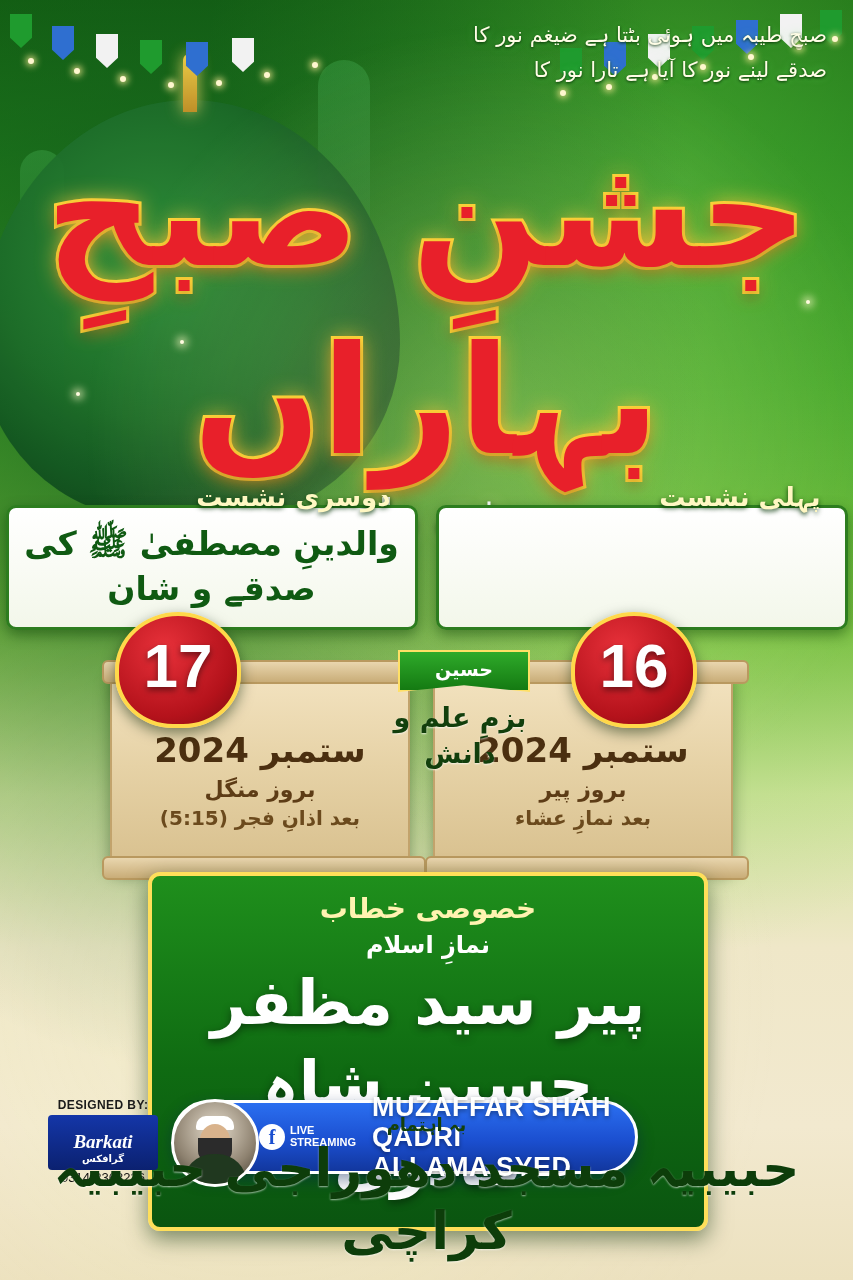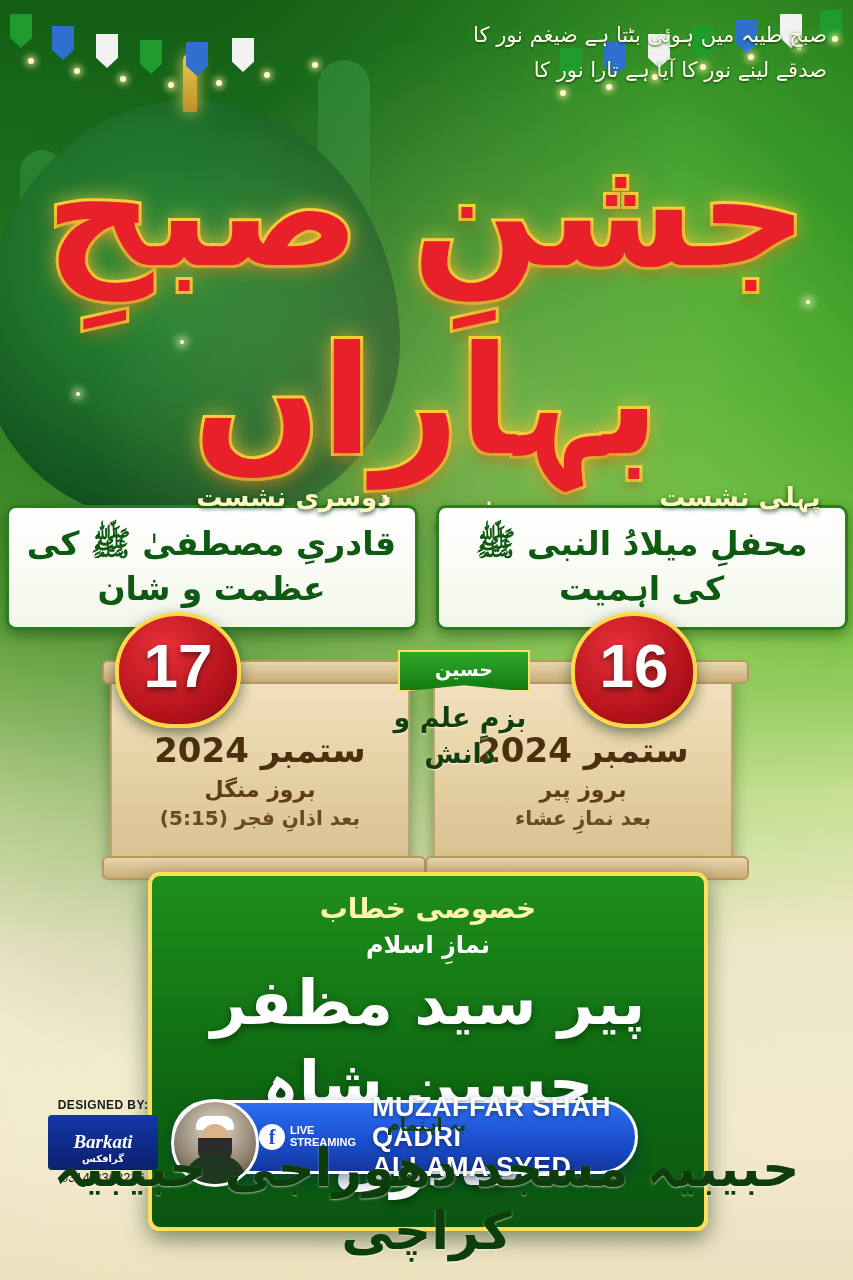--- a/index.html
+++ b/index.html
@@ -548,25 +548,24 @@
   </div>
 
   <div class="title-wrap">
     <div class="title-main">جشنِ صبحِ بہاراں</div>
     <div class="title-sub">بڑی رات</div>
   </div>
 
   <div class="sessions">
     <div class="session">
       <div class="sess-label">پہلی نشست</div>
-      <div class="sess-text">محفلِ میلادُ النبی ﷺ کی اہمیت</div>
     </div>
     <div class="session">
       <div class="sess-label">دوسری نشست</div>
-      <div class="sess-text">قادریِ مصطفیٰ ﷺ کی عظمت و شان</div>
+      <div class="sess-text">والدینِ مصطفیٰ ﷺ کی صدقے و شان</div>
     </div>
   </div>
 
   <div class="dates">
 
     <div class="scroll right">
       <div class="d-line1">ستمبر 2024</div>
       <div class="d-line2">بروز پیر</div>
       <div class="d-line3">بعد نمازِ عشاء</div>
     </div>

